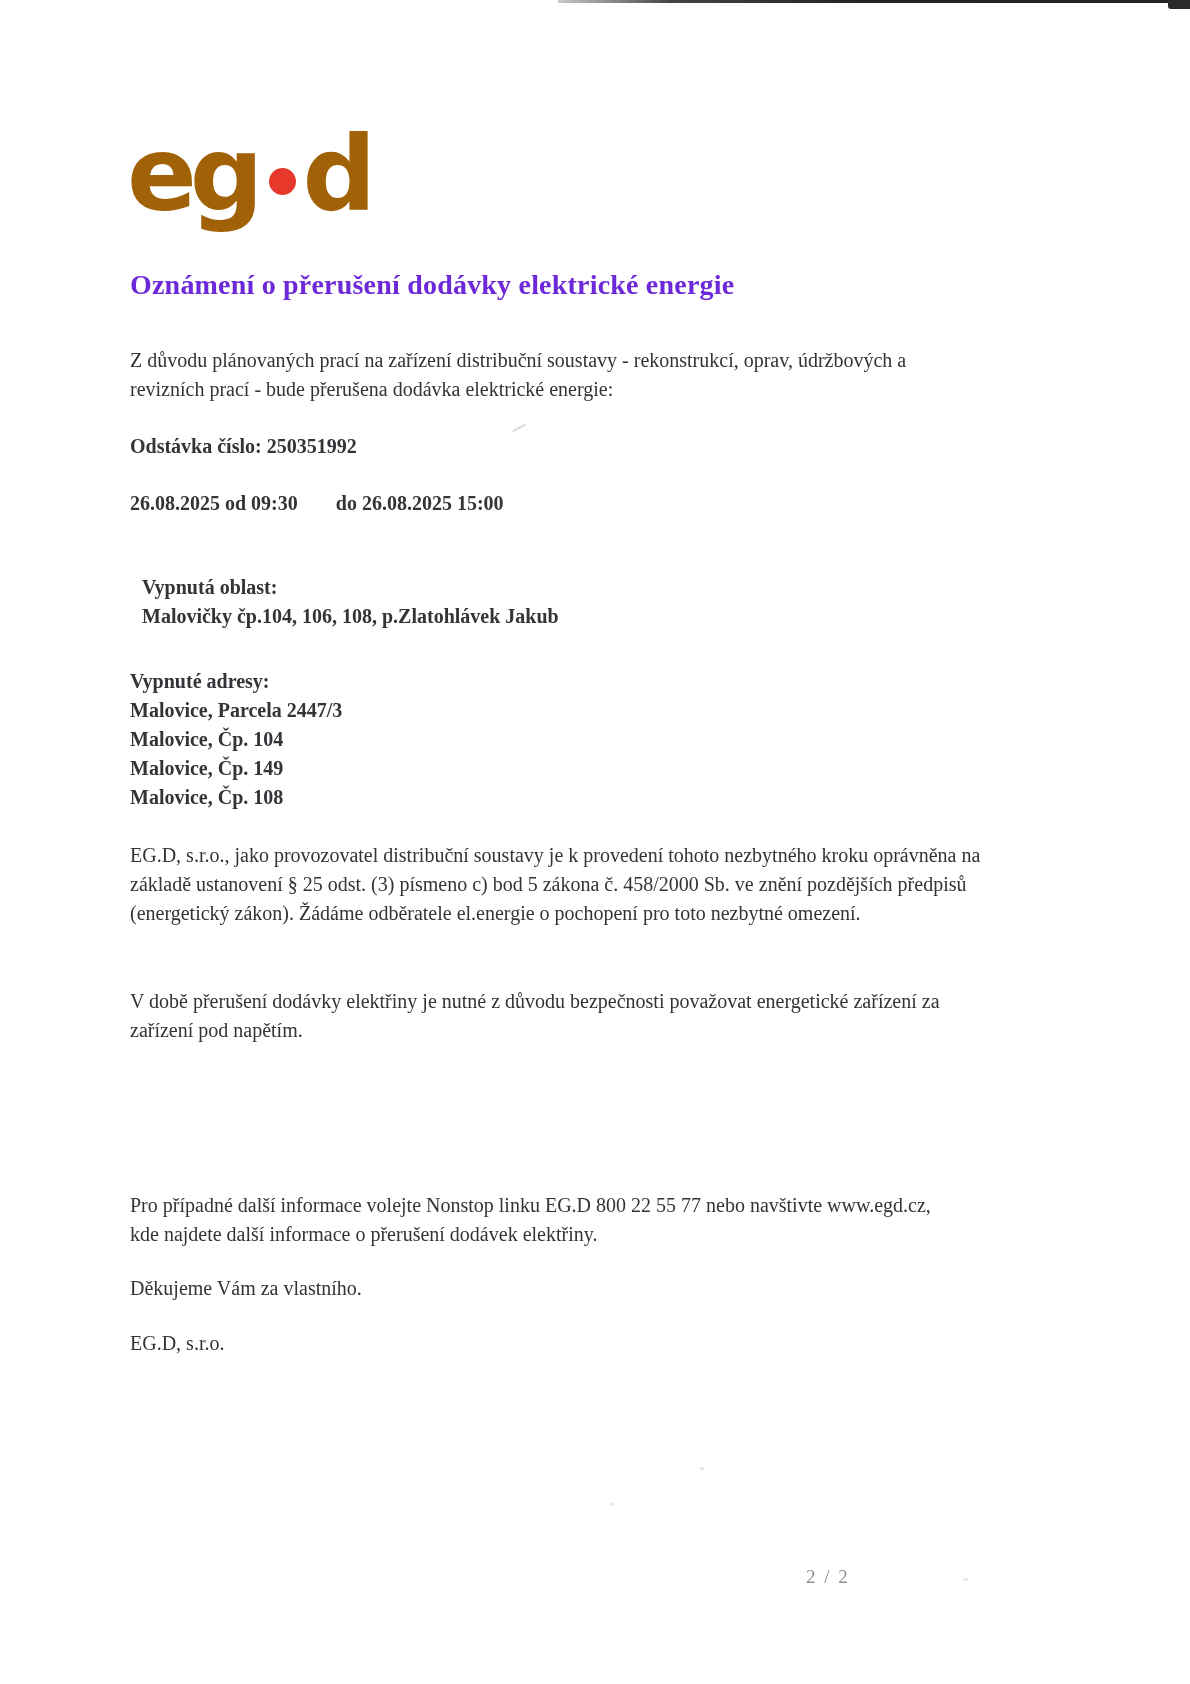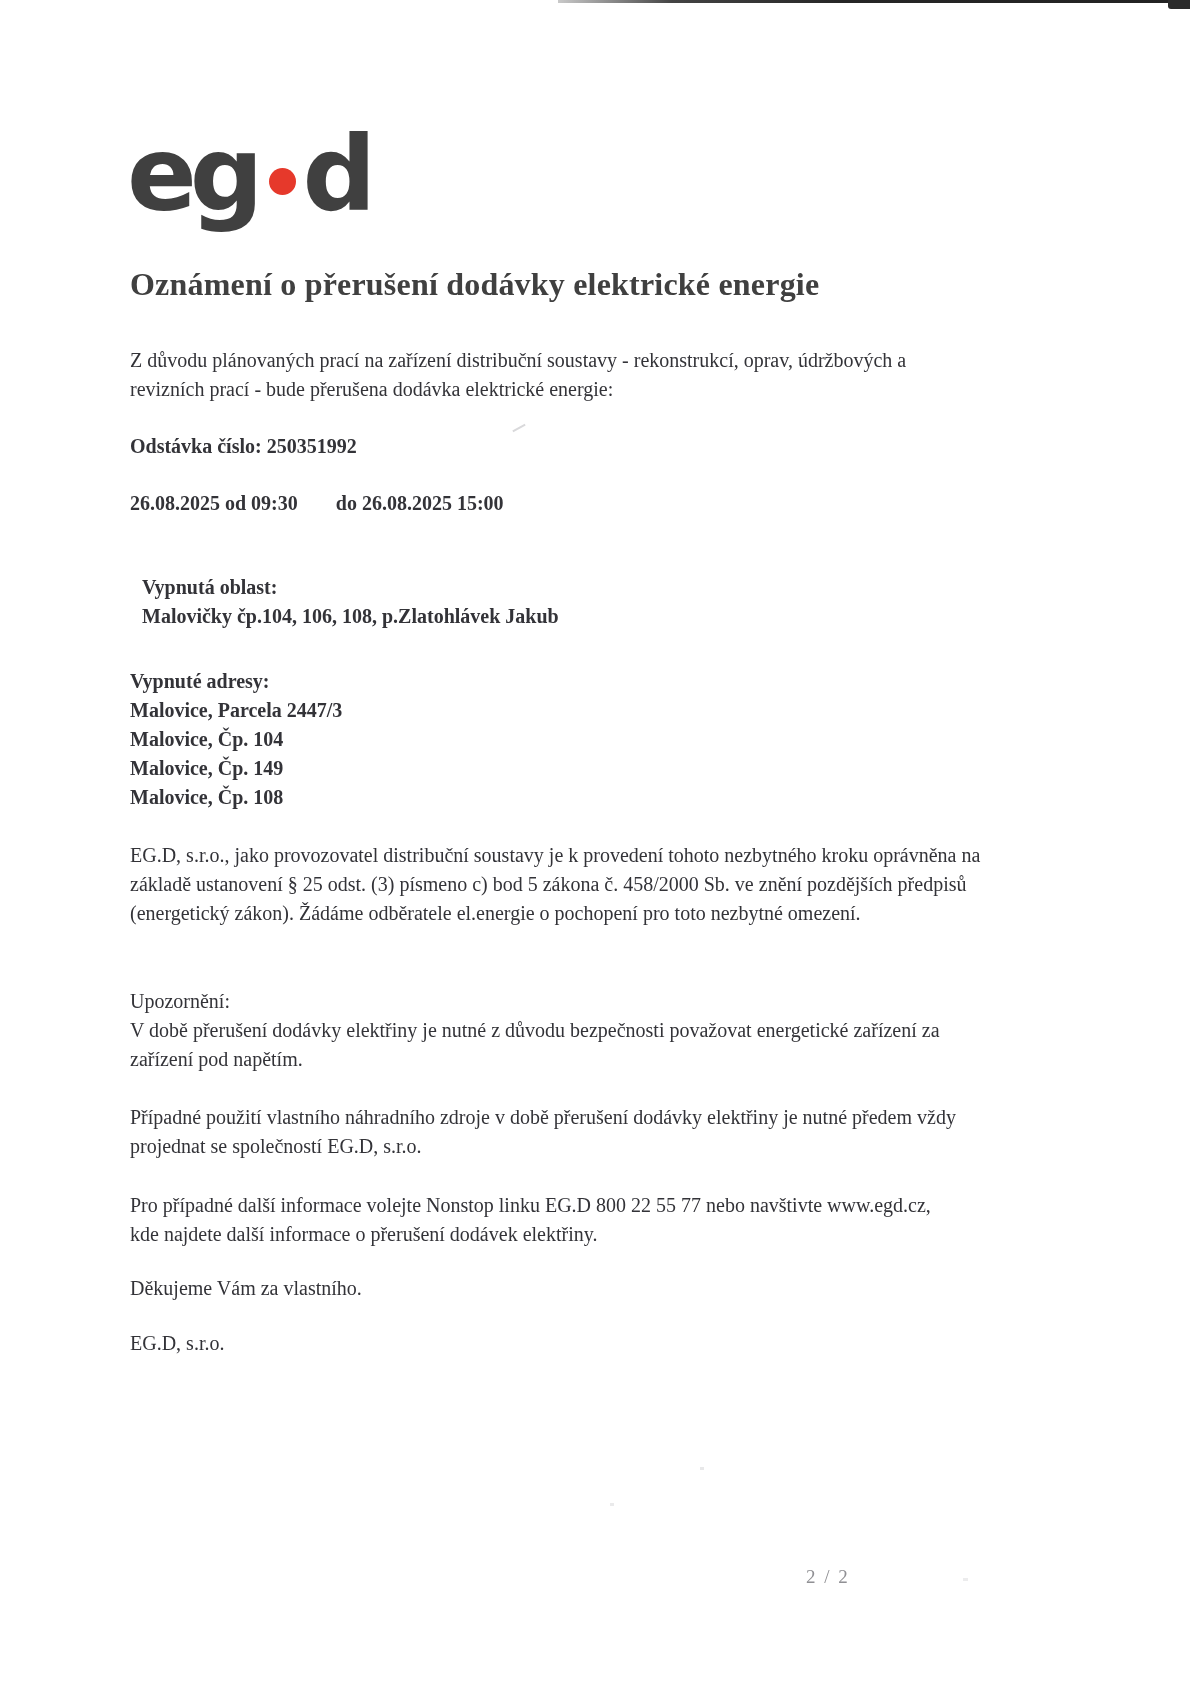--- a/index.html
+++ b/index.html
@@ -44,23 +44,23 @@
     background: #e6392b;
     border-radius: 50%;
     margin: 0 7px 0 12px;
     vertical-align: 15px;
   }
 
   
   .blk { position: absolute; left: 130px; font-size: 20px; line-height: 29px; }
   .title-blk {
     top: 270px;
-    font-size: 32px;
+    font-size: 28px;
     font-weight: bold;
-    color: #404040;
+    color: #6d28d9;
     letter-spacing: 0.2px;
   }
   .intro-blk   { top: 346px; max-width: 790px; }
   .odstavka-blk{ top: 432px; font-weight: bold; }
   .dne-blk     { top: 489px; font-weight: bold; }
   .date-to     { margin-left: 38px; }
   .oblast-blk  { top: 573px; font-weight: bold; margin-left: 12px; }
   .adresy-blk  { top: 667px; font-weight: bold; }
   .legal-blk   { top: 841px; max-width: 900px; }
   .warning-blk { top: 987px; max-width: 845px; }
@@ -78,21 +78,21 @@
 
 <div class="page">
 
   <div class="scan-line-top"></div>
   <div class="scan-corner"></div>
   <div class="speck speck-1"></div>
   <div class="speck speck-2"></div>
   <div class="speck speck-3"></div>
   <div class="speck speck-4"></div>
 
-  <div class="logo" style="color: #404040;">
+  <div class="logo" style="color: #a16207;">
     <span>eg</span><span class="logo-dot" style="color: rgb(230, 57, 43); background: rgb(230, 57, 43);"></span><span>d</span>
   </div>
 
   <div class="blk title-blk">Oznámení o přerušení dodávky elektrické energie</div>
 
   <div class="blk intro-blk">Z důvodu plánovaných prací na zařízení distribuční soustavy - rekonstrukcí, oprav, údržbových a revizních prací - bude přerušena dodávka elektrické energie:</div>
 
   <div class="blk odstavka-blk">
     <span>Odstávka číslo:</span>
     <span>250351992</span>
@@ -113,25 +113,23 @@
     <div>Vypnuté adresy:</div>
     <div>Malovice, Parcela 2447/3</div>
     <div>Malovice, Čp. 104</div>
     <div>Malovice, Čp. 149</div>
     <div>Malovice, Čp. 108</div>
   </div>
 
   <div class="blk legal-blk">EG.D, s.r.o., jako provozovatel distribuční soustavy je k provedení tohoto nezbytného kroku oprávněna na základě ustanovení § 25 odst. (3) písmeno c) bod 5 zákona č. 458/2000 Sb. ve znění pozdějších předpisů (energetický zákon). Žádáme odběratele el.energie o pochopení pro toto nezbytné omezení.</div>
 
   <div class="blk warning-blk">
-    <div>Upozornění:</div>
     <div>V době přerušení dodávky elektřiny je nutné z důvodu bezpečnosti považovat energetické zařízení za zařízení pod napětím.</div>
   </div>
 
-  <div class="blk generator-blk">Případné použití vlastního náhradního zdroje v době přerušení dodávky elektřiny je nutné předem vždy projednat se společností EG.D, s.r.o.</div>
 
   <div class="blk contact-blk">Pro případné další informace volejte Nonstop linku EG.D 800 22 55 77 nebo navštivte www.egd.cz, kde najdete další informace o přerušení dodávek elektřiny.</div>
 
   <div class="blk thanks-blk">Děkujeme Vám za vlastního.</div>
 
   <div class="blk signature-blk">EG.D, s.r.o.</div>
 
   <div class="pageno">2 / 2</div>
 
 </div>

